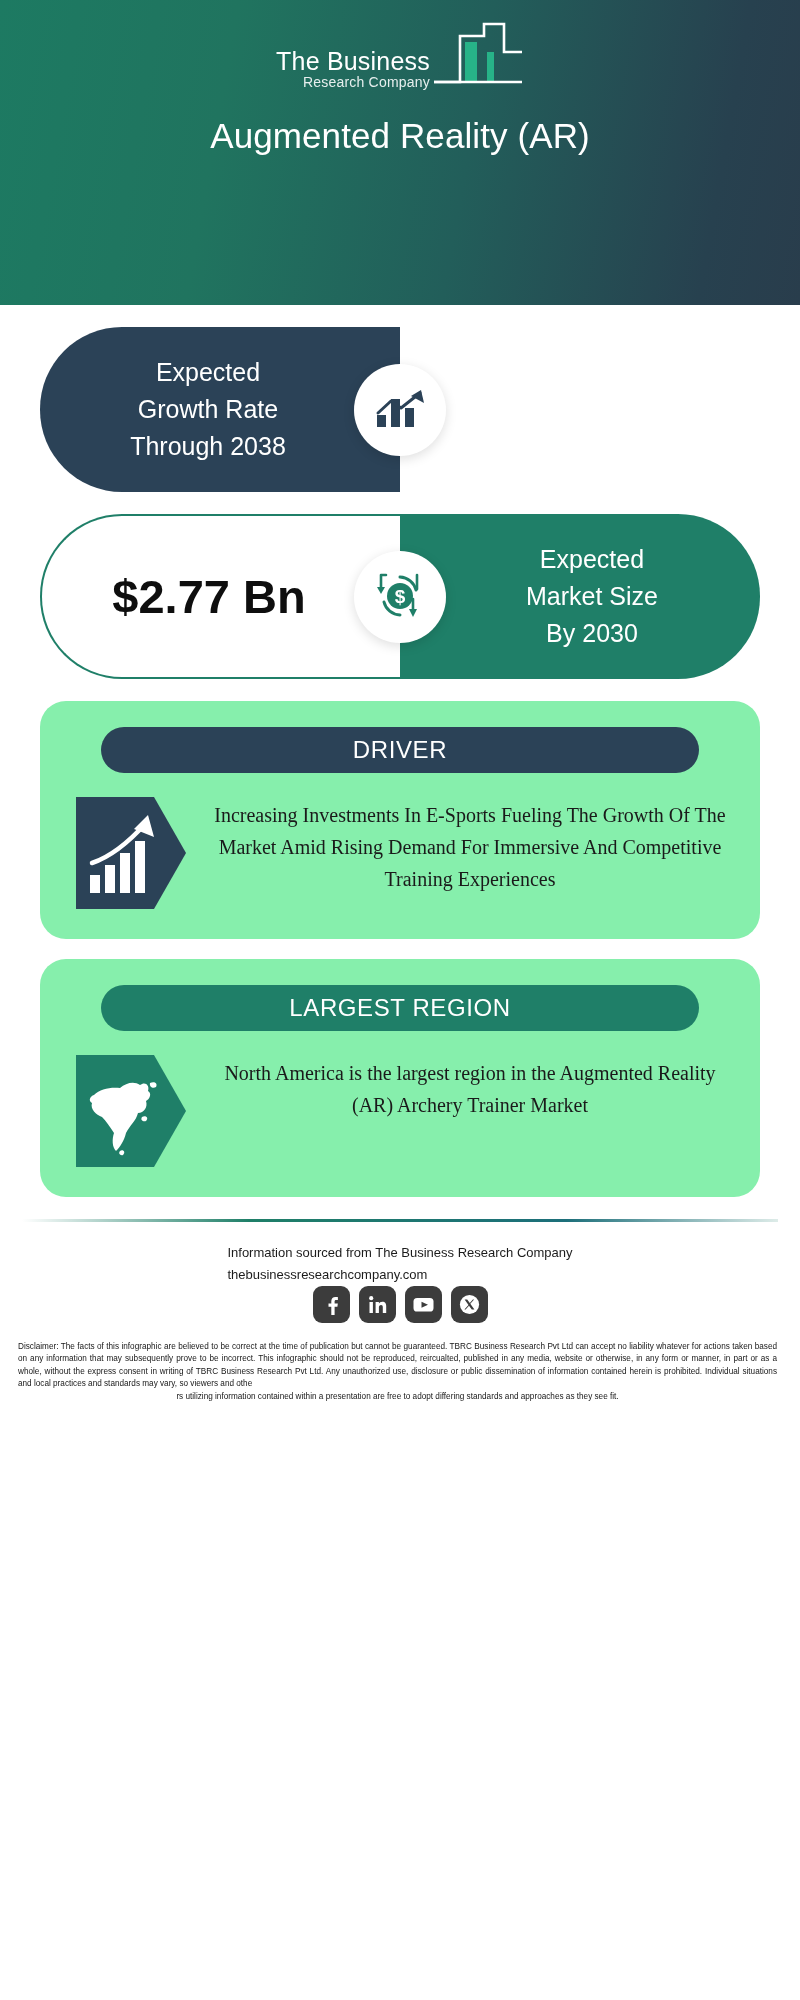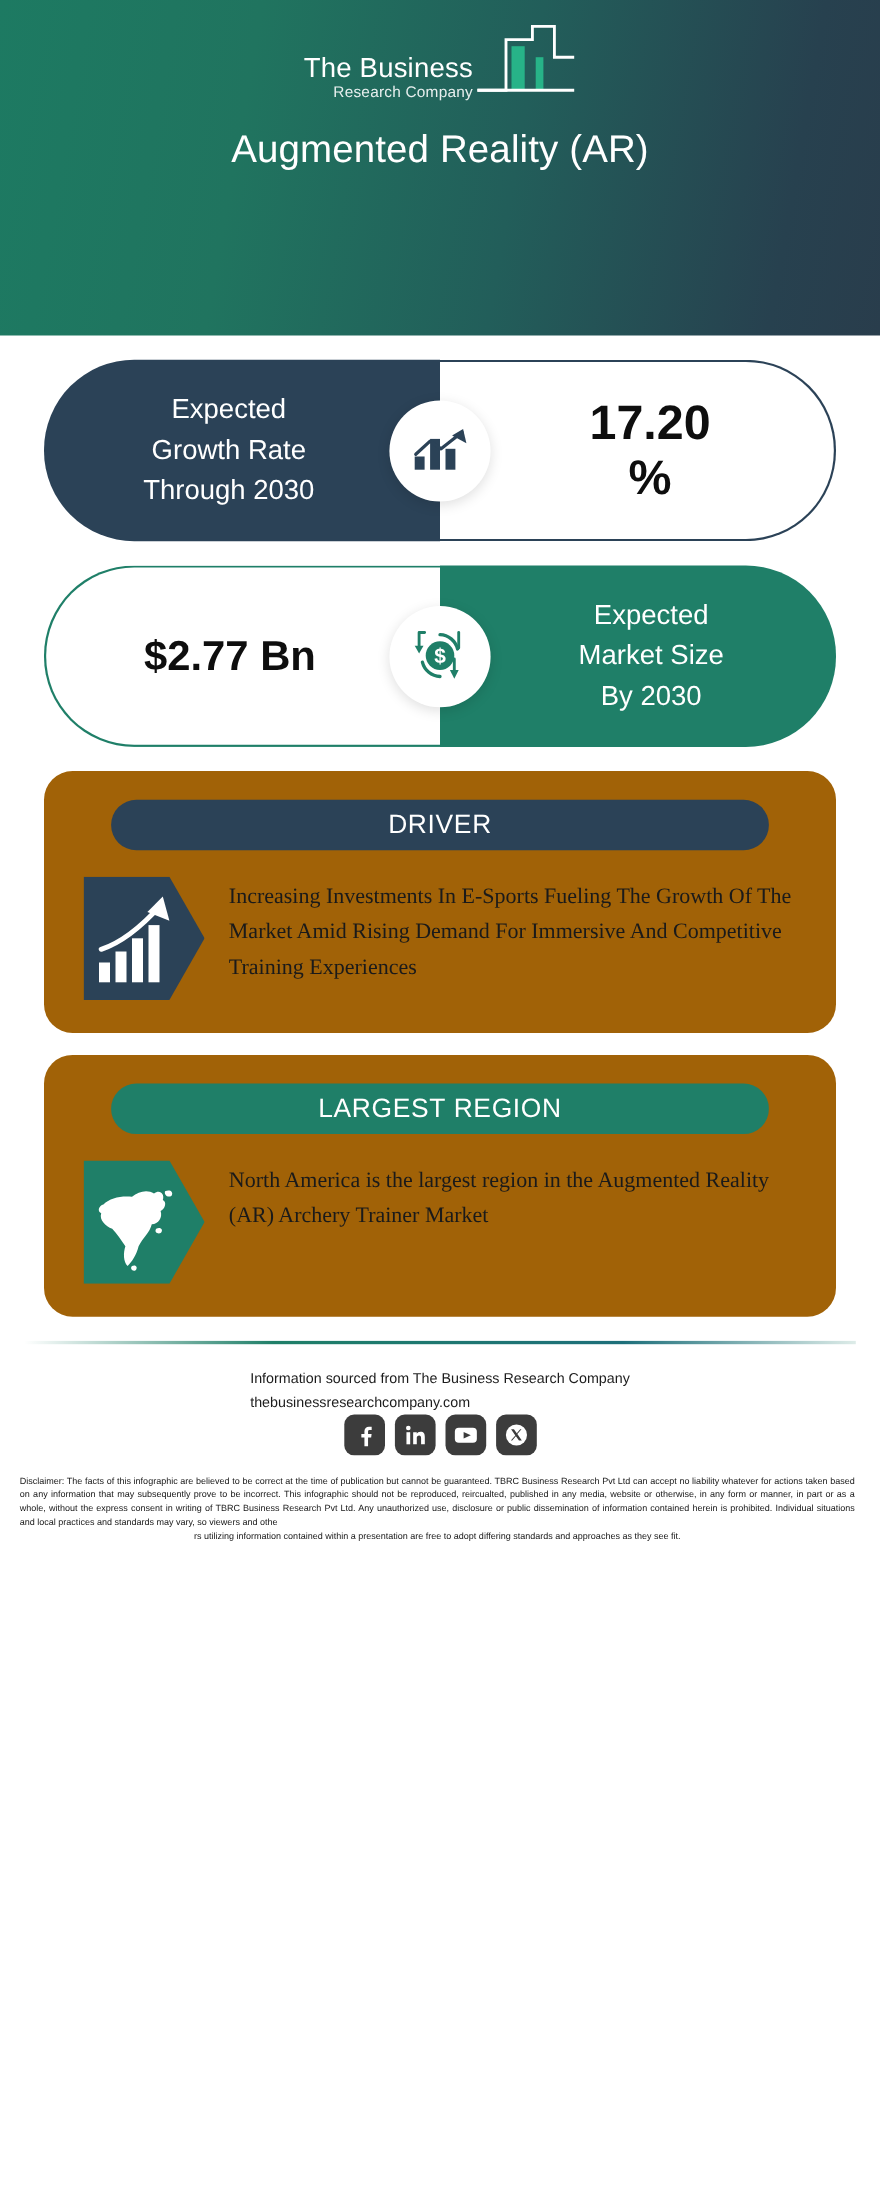--- a/index.html
+++ b/index.html
@@ -83,21 +83,21 @@
 
   
   .green-outline {
     border: 2px solid #1f7f68;
     border-right: none;
     border-radius: 82px 0 0 82px;
     display: flex; align-items: center; justify-content: center;
     padding: 0 58px 0 34px;
   }
   .green-outline .val {
-    font-size: 38px; line-height: 46px; font-weight: 700; color: #0e0e0e; text-align: center;
+    font-size: 47px; line-height: 46px; font-weight: 700; color: #0e0e0e; text-align: center;
   }
   .green-fill {
     background: #1f7f68;
     border-radius: 0 82px 82px 0;
     display: flex; align-items: center; justify-content: center;
     color: #ffffff;
     padding: 0 34px 0 58px;
   }
   .green-fill .lbl {
     font-size: 25px; line-height: 37px; text-align: center; font-weight: 400;
@@ -109,23 +109,24 @@
     width: 92px; height: 92px; border-radius: 50%;
     background: #ffffff;
     box-shadow: 0 3px 12px rgba(0,0,0,.13);
     display: flex; align-items: center; justify-content: center;
     z-index: 4;
   }
 
   
   .panel {
     margin: 0 40px 20px 40px;
-    background: #a16207;
+    background: #86efac;
     border-radius: 26px;
     padding: 26px 28px 30px 28px;
+    text-align: center;
   }
   .pill {
     height: 46px; border-radius: 24px;
     display: flex; align-items: center; justify-content: center;
     color: #ffffff; font-size: 24px; letter-spacing: .6px;
     margin: 0 33px 0 33px;
   }
   .pill.navy { background: #2b4257; }
   .pill.green { background: #1f7f68; }
 
@@ -191,27 +192,21 @@
     </div>
   </div>
 
   <div class="stats">
 
     <div class="stat">
       <div class="half navy-fill">
         <div class="lbl">
           <span>Expected</span><br>
           <span>Growth Rate</span><br>
-          <span>Through 2030</span>
-        </div>
-      </div>
-      <div class="half navy-outline">
-        <div class="val">
-          <span>17.20</span><br>
-          <span>%</span>
+          <span>Through 2038</span>
         </div>
       </div>
       <div class="badge">
         <svg width="52" height="46" viewBox="0 0 52 46">
           <rect x="3" y="28" width="9" height="12" fill="#2b4257"></rect>
           <rect x="17" y="12" width="9" height="28" fill="#2b4257"></rect>
           <rect x="31" y="21" width="9" height="19" fill="#2b4257"></rect>
           <polyline points="4,26 17,14 27,21 46,6" fill="none" stroke="#2b4257" stroke-width="3" stroke-linecap="round" stroke-linejoin="round"></polyline>
           <polygon points="47,3 50,16 37,9" fill="#2b4257"></polygon>
         </svg>

